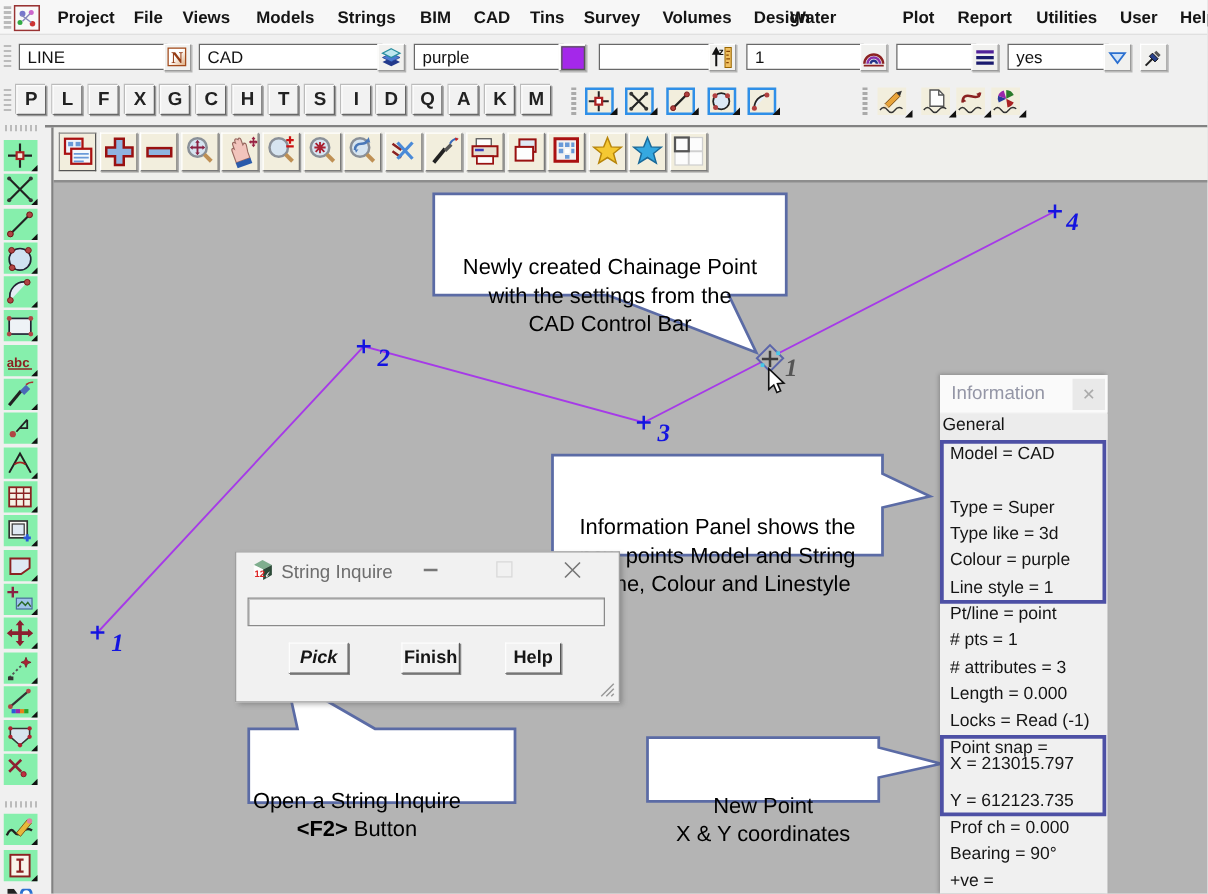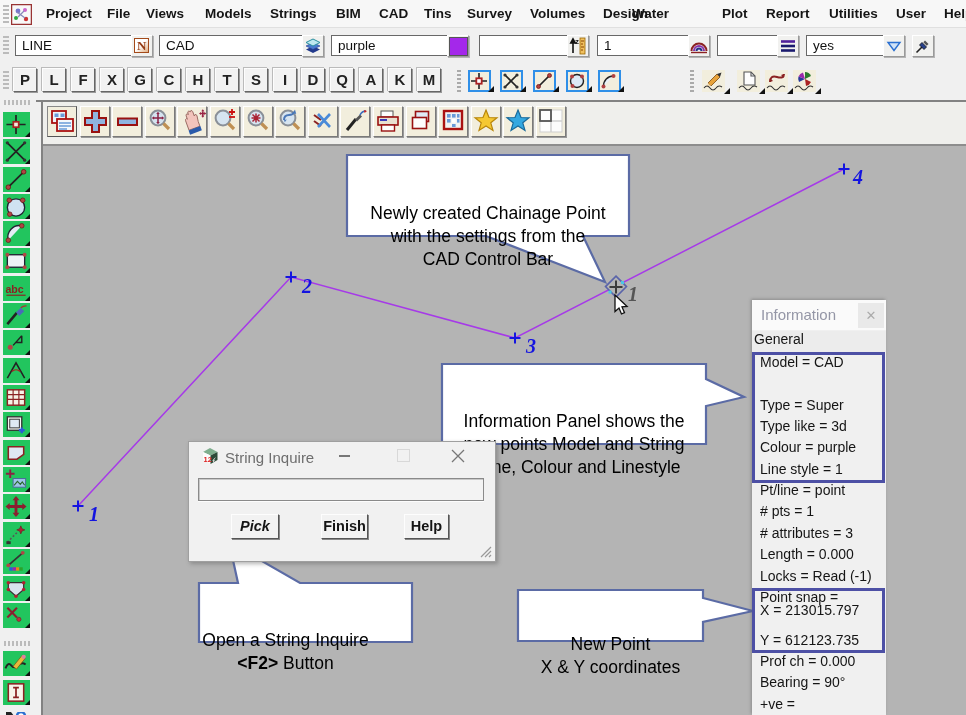--- a/index.html
+++ b/index.html
@@ -14,21 +14,21 @@
 .snapb{position:absolute;top:6px;width:23px;height:22px;background:#f2eedd;border:2px solid #2f8fe8;box-sizing:border-box;}
 .waveb{position:absolute;top:6px;width:23px;height:22px;background:#f2eedd;}
 .cornertri{position:absolute;width:0;height:0;border-left:6px solid transparent;border-bottom:6px solid #111;}
 .ctri2{position:absolute;right:-5px;bottom:-2px;width:0;height:0;border-left:6px solid transparent;border-bottom:6px solid #111;}
 #leftbar{left:0;top:100px;width:41px;height:615px;background:#f0f0f0;}
 #hline{left:36px;top:100px;width:930px;height:2px;background:#828282;}
 #vline{left:41px;top:102px;width:2px;height:613px;background:#828282;}
 #row4{left:43px;top:102px;width:923px;height:42px;background:#efefec;}
 #canvas{left:43px;top:144px;width:923px;height:571px;background:#b4b4b4;border-top:2px solid #8d8d8d;box-sizing:border-box;}
 .vbtn{position:absolute;top:4px;width:30px;height:31px;background:#f2eedd;border:1px solid #fff;border-right-color:#7a7a7a;border-bottom-color:#7a7a7a;box-shadow:1px 1px 0 #999;box-sizing:border-box;}
-.ltile{position:absolute;left:3px;width:27px;height:25px;background:#22c55e;}
+.ltile{position:absolute;left:3px;width:27px;height:25px;background:#86efac;}
 #infopanel{left:752px;top:300px;width:134px;height:415px;background:#f0f0f0;box-shadow:-1px -1px 3px rgba(80,80,80,.4);}
 #infotitle{position:absolute;left:0;top:0;width:134px;height:30px;background:#fafafa;}
 #infotitle span{position:absolute;left:9px;top:6px;font-size:15px;color:#9496a6;}
 #infoclose{position:absolute;left:106px;top:3px;width:26px;height:25px;background:#e9e9e9;color:#ababab;font-size:13px;text-align:center;line-height:25px;}
 .irow{position:absolute;left:0;width:134px;height:21px;font-size:14px;color:#151515;padding-left:8px;box-sizing:border-box;white-space:nowrap;}
 .igroup{position:absolute;border:3px solid #4d50a5;box-sizing:border-box;}
 #dlg{left:188px;top:441px;width:306px;height:119px;background:#f1f1f1;border:1px solid #9f9f9f;box-shadow:2px 2px 4px rgba(90,90,90,.45);}
 .dtitle{position:absolute;left:36px;top:7px;font-size:15px;color:#6e6e6e;}
 .dfield{position:absolute;left:9px;top:36px;width:284px;height:21px;background:#f3f3f3;border:1px solid #8a8a8a;box-shadow:inset 1px 1px 0 #c8c8c8, 0 1px 0 #fdfdfd;}
 .dbtn{position:absolute;top:72px;height:25px;background:#f2f2f2;border:1px solid #fdfdfd;border-right-color:#555;border-bottom-color:#555;box-shadow:1px 1px 0 #888;box-sizing:border-box;font-size:14.5px;font-weight:bold;color:#151515;text-align:center;line-height:22px;}

